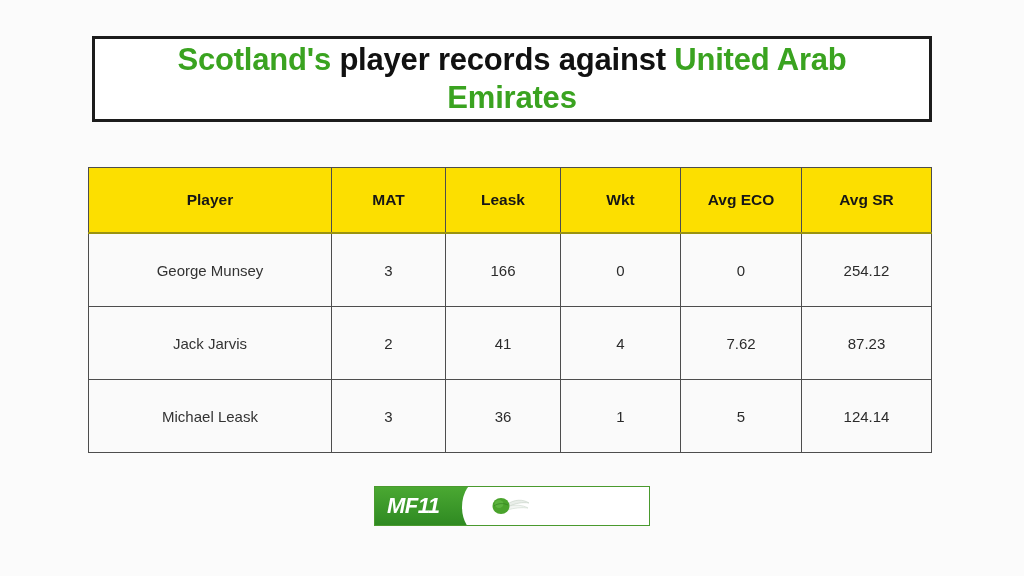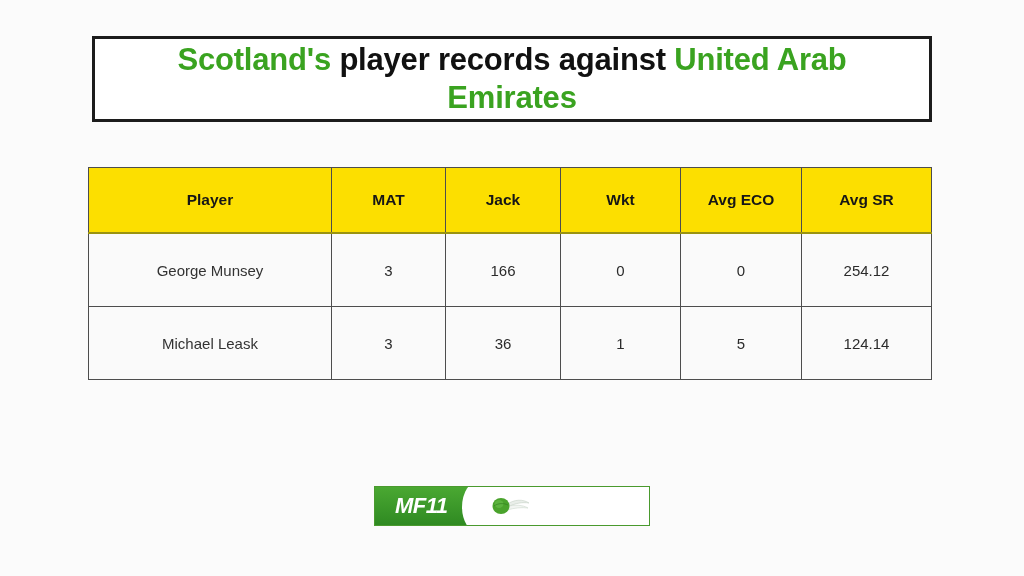--- a/index.html
+++ b/index.html
@@ -100,21 +100,21 @@
     align-items: stretch;
     overflow: hidden;
   }
   .logo-badge {
     background: #3f9c2b;
     background: linear-gradient(180deg, #4aa832 0%, #2f8a22 100%);
     width: 104px;
     position: relative;
     display: flex;
     align-items: center;
-    padding-left: 20px;
+    padding-left: 12px;
     box-sizing: border-box;
   }
   .logo-badge::after {
     content: "";
     position: absolute;
     right: -17px;
     top: -6px;
     width: 34px;
     height: 52px;
     background: #ffffff;
@@ -164,34 +164,42 @@
         <col class="c-mat">
         <col class="c-runs">
       <col class="c-wkt">
         <col class="c-eco">
         <col class="c-sr">
     </colgroup>
     <thead>
       <tr>
         <th>Player</th>
         <th>MAT</th>
-        <th>Jack</th>
+        <th>Leask</th>
         <th>Wkt</th>
         <th>Avg ECO</th>
         <th>Avg SR</th>
       </tr>
     </thead>
     <tbody>
       <tr>
         <td class="player-cell">George Munsey</td>
         <td>3</td>
         <td>166</td>
         <td>0</td>
         <td>0</td>
         <td>254.12</td>
+      </tr>
+      <tr>
+        <td class="player-cell">Jack Jarvis</td>
+        <td>2</td>
+        <td>41</td>
+        <td>4</td>
+        <td>7.62</td>
+        <td>87.23</td>
       </tr>
       <tr>
         <td class="player-cell">Michael Leask</td>
         <td>3</td>
         <td>36</td>
         <td>1</td>
         <td>5</td>
         <td>124.14</td>
       </tr>
     </tbody>

